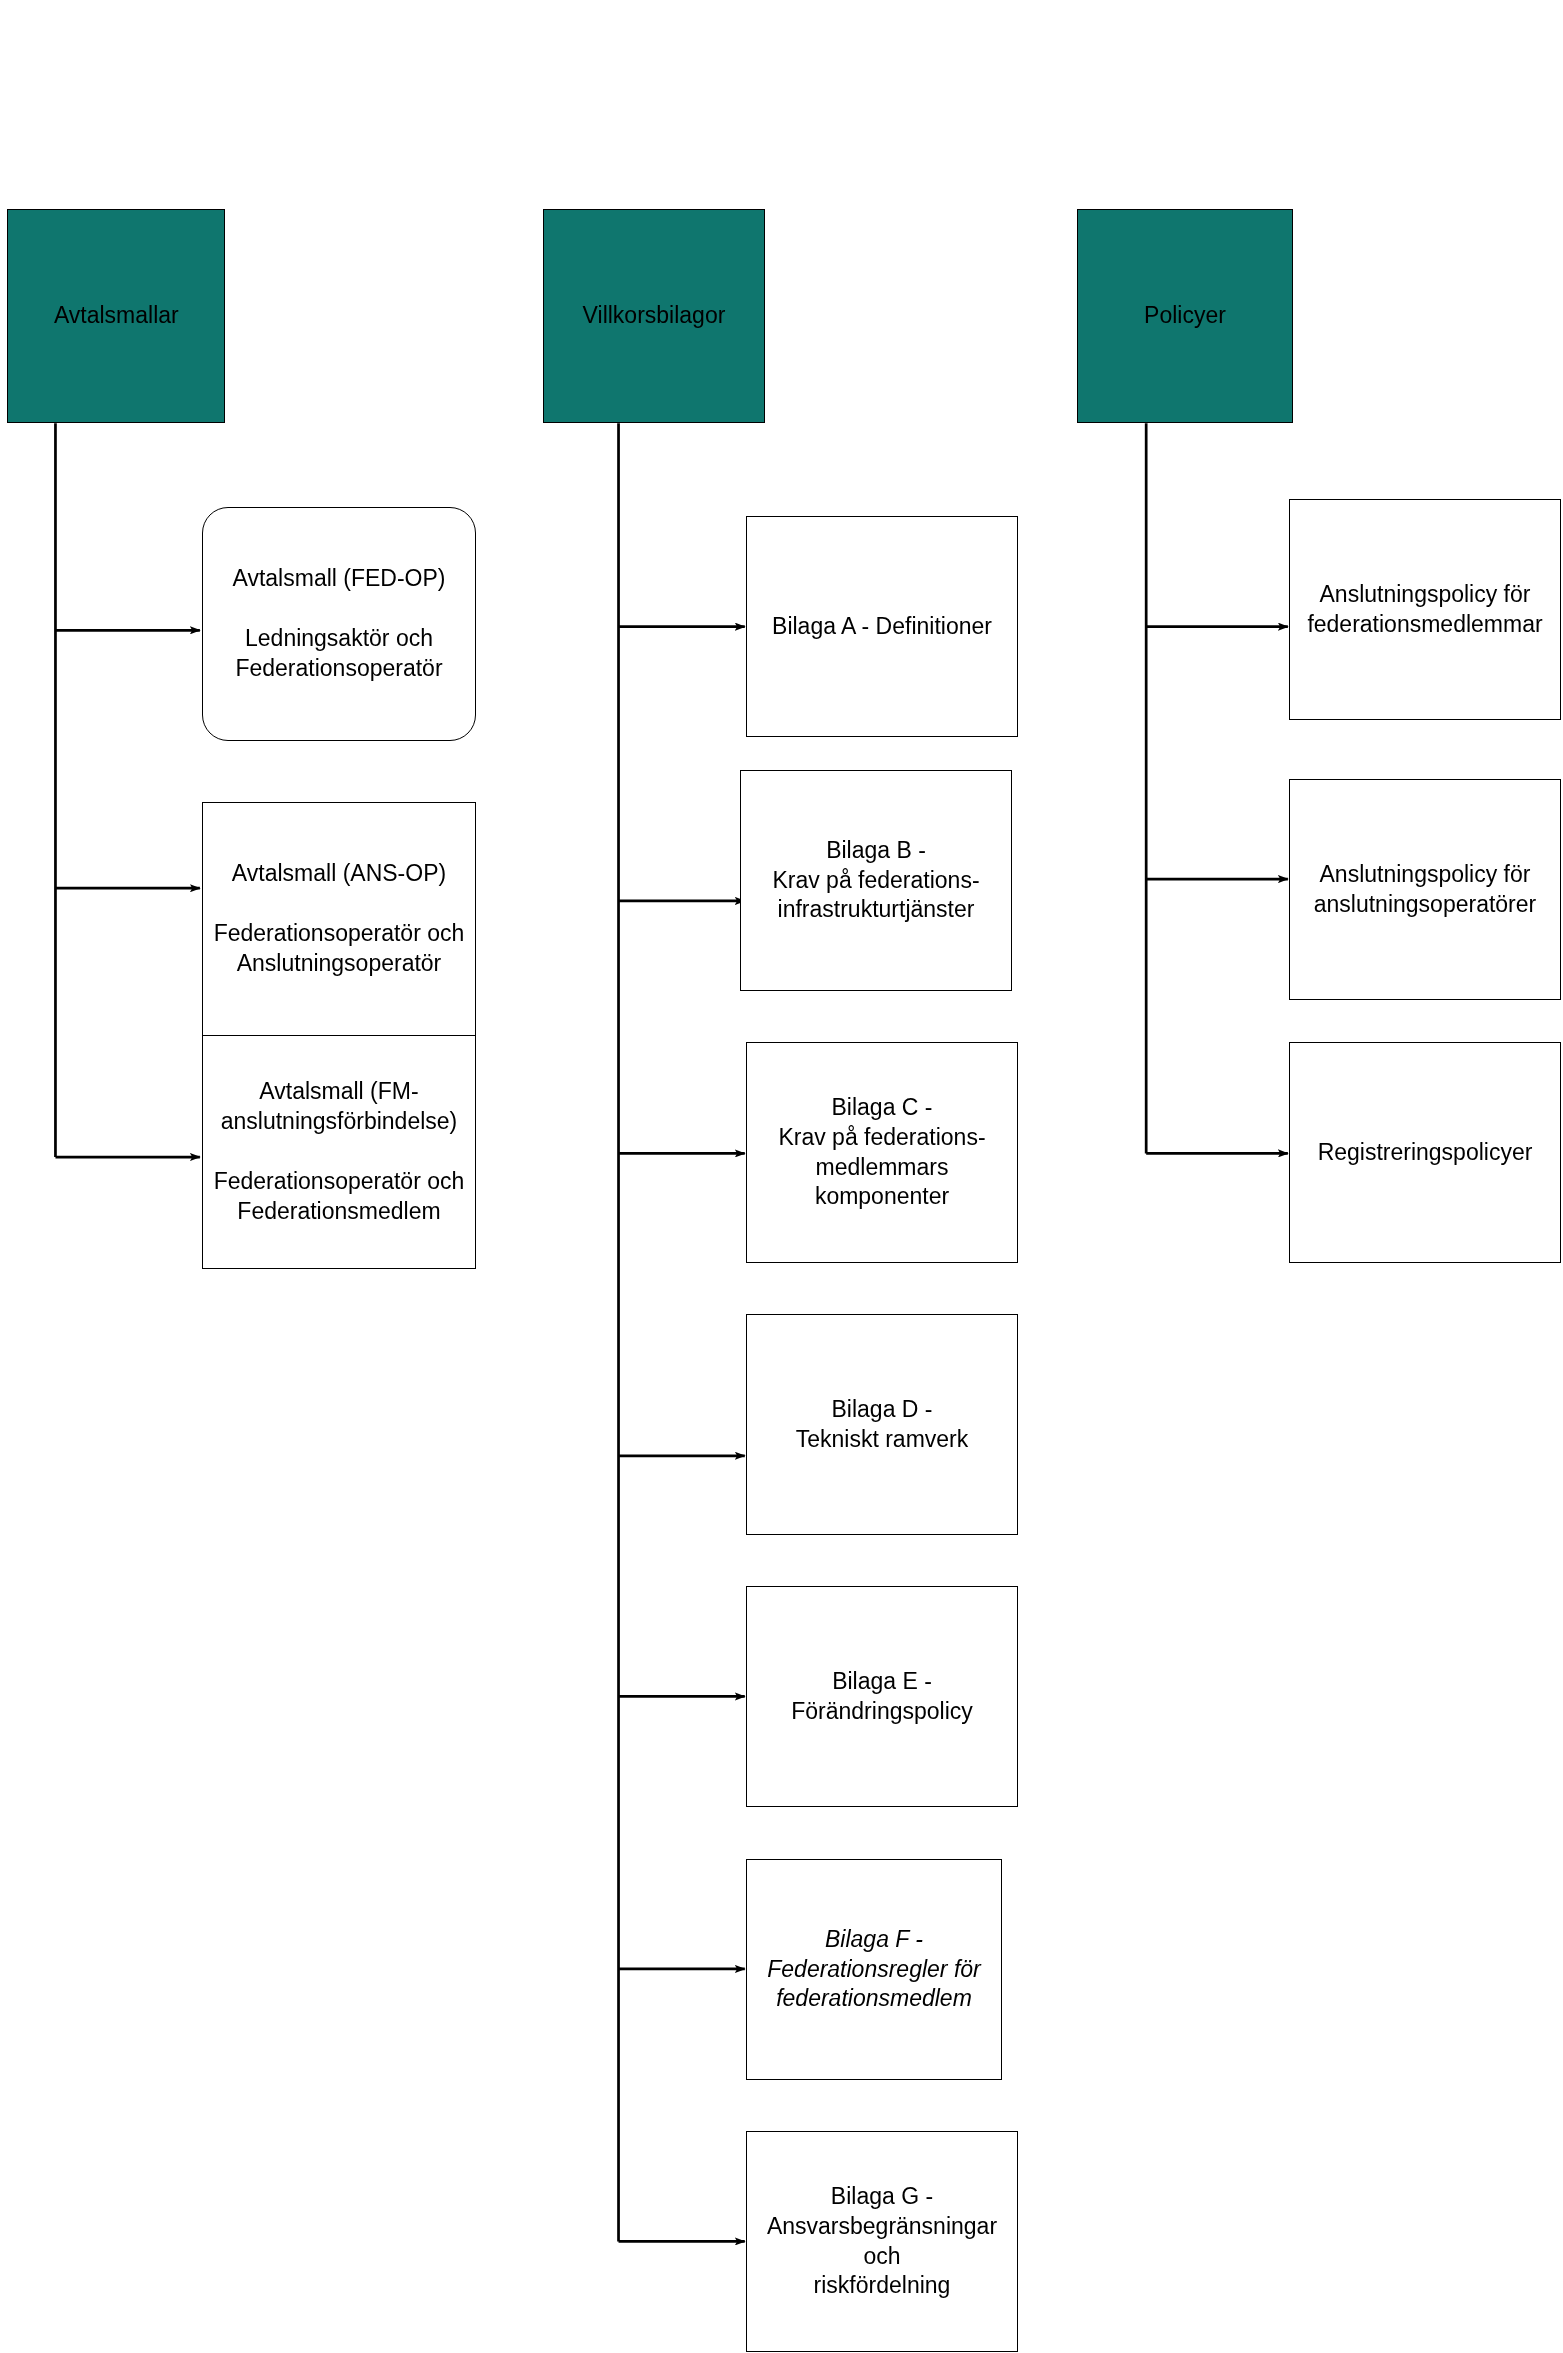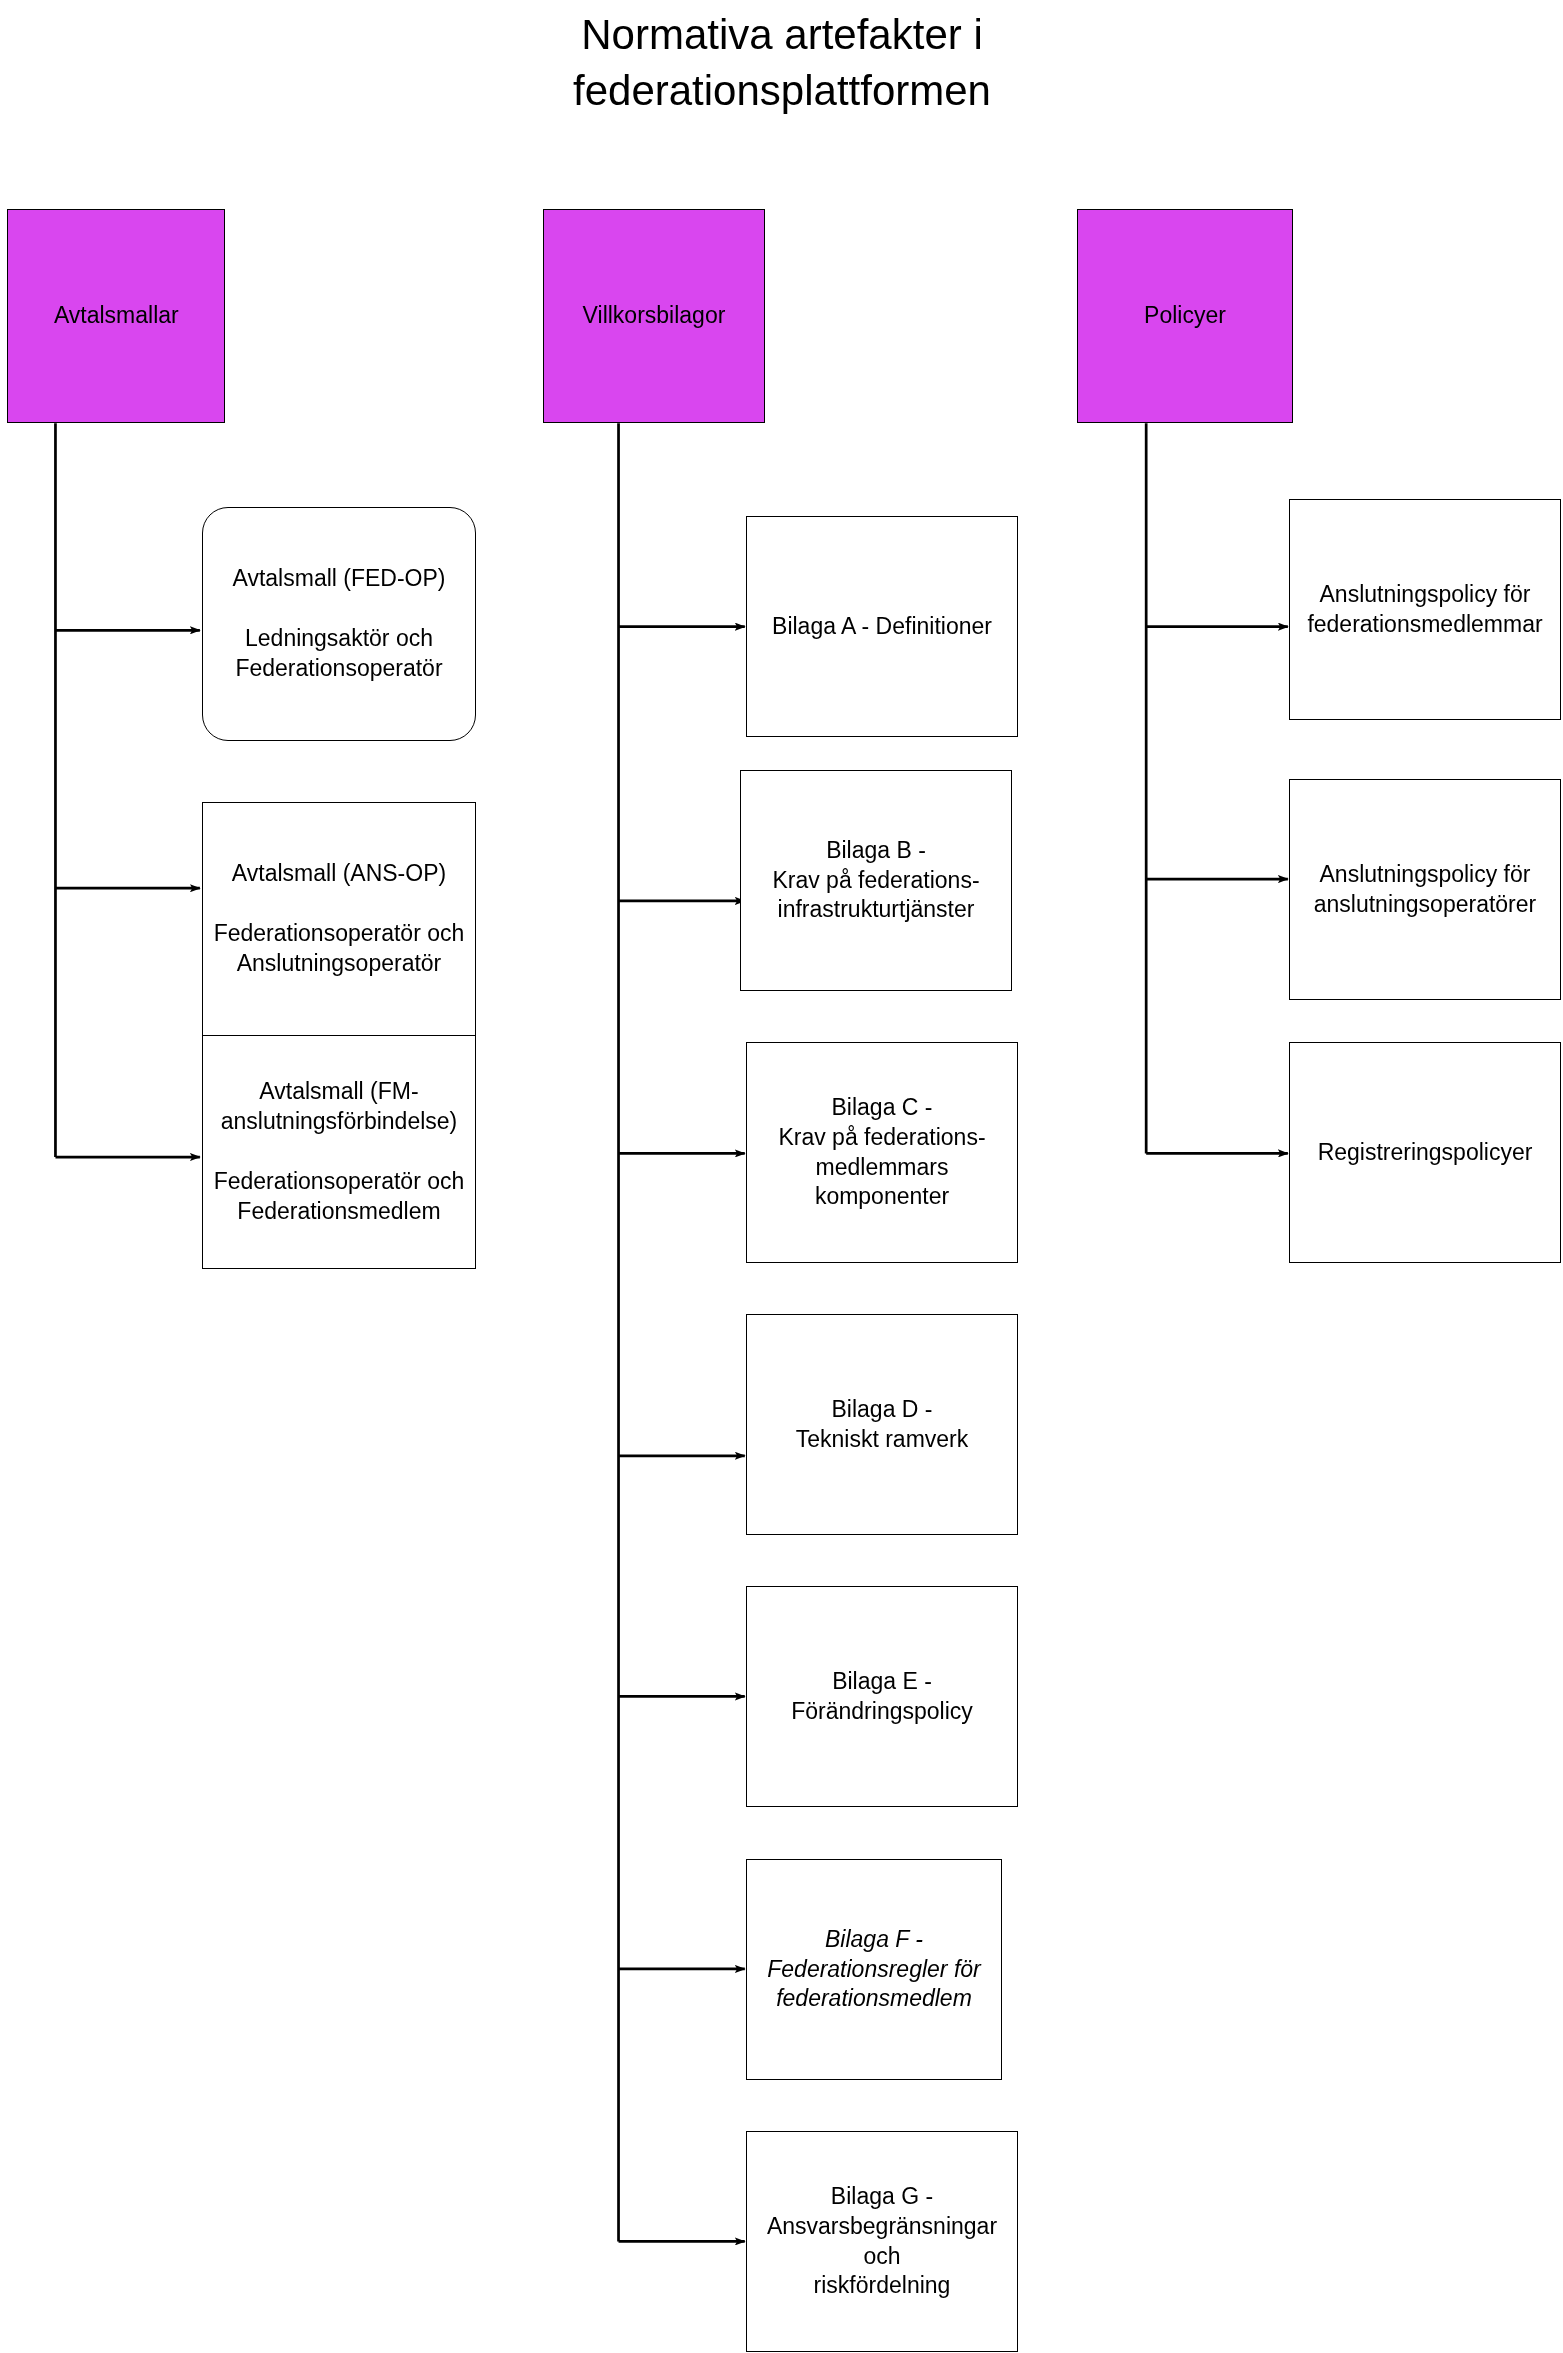--- a/index.html
+++ b/index.html
@@ -45,37 +45,35 @@
     background: #ffffff;
     display: flex;
     align-items: center;
     justify-content: center;
     text-align: center;
     font-size: 23px;
     line-height: 1.30;
     padding: 5.4px 7.3px;
   }
   .node.group {
-    background: #d946ef;
+    background: #0f766e;
     border: 1.8px solid #000000;
     font-size: 23px;
   }
   .node-label {
     white-space: pre-line;
     display: block;
     width: 100%;
   }
 </style>
 </head>
 <body>
 
 <div id="canvas">
 
-  <div class="diagram-title">Normativa artefakter i
-federationsplattformen</div>
 
   <svg id="wires" viewBox="0 0 1722 2592" xmlns="http://www.w3.org/2000/svg">
     <defs>
       <marker id="ah" markerWidth="12" markerHeight="9" refX="11" refY="4.5" orient="auto" markerUnits="userSpaceOnUse">
         <path d="M0,0 L12,4.5 L0,9 L2.6,4.5 Z" fill="#000000"></path>
       </marker>
     </defs>
     <g id="wire-group" fill="none" stroke="#000000" stroke-width="3">
         <path d="M61,466 L61,1274"></path>
         <path d="M61,694 L220,694" marker-end="url(#ah)"></path>

